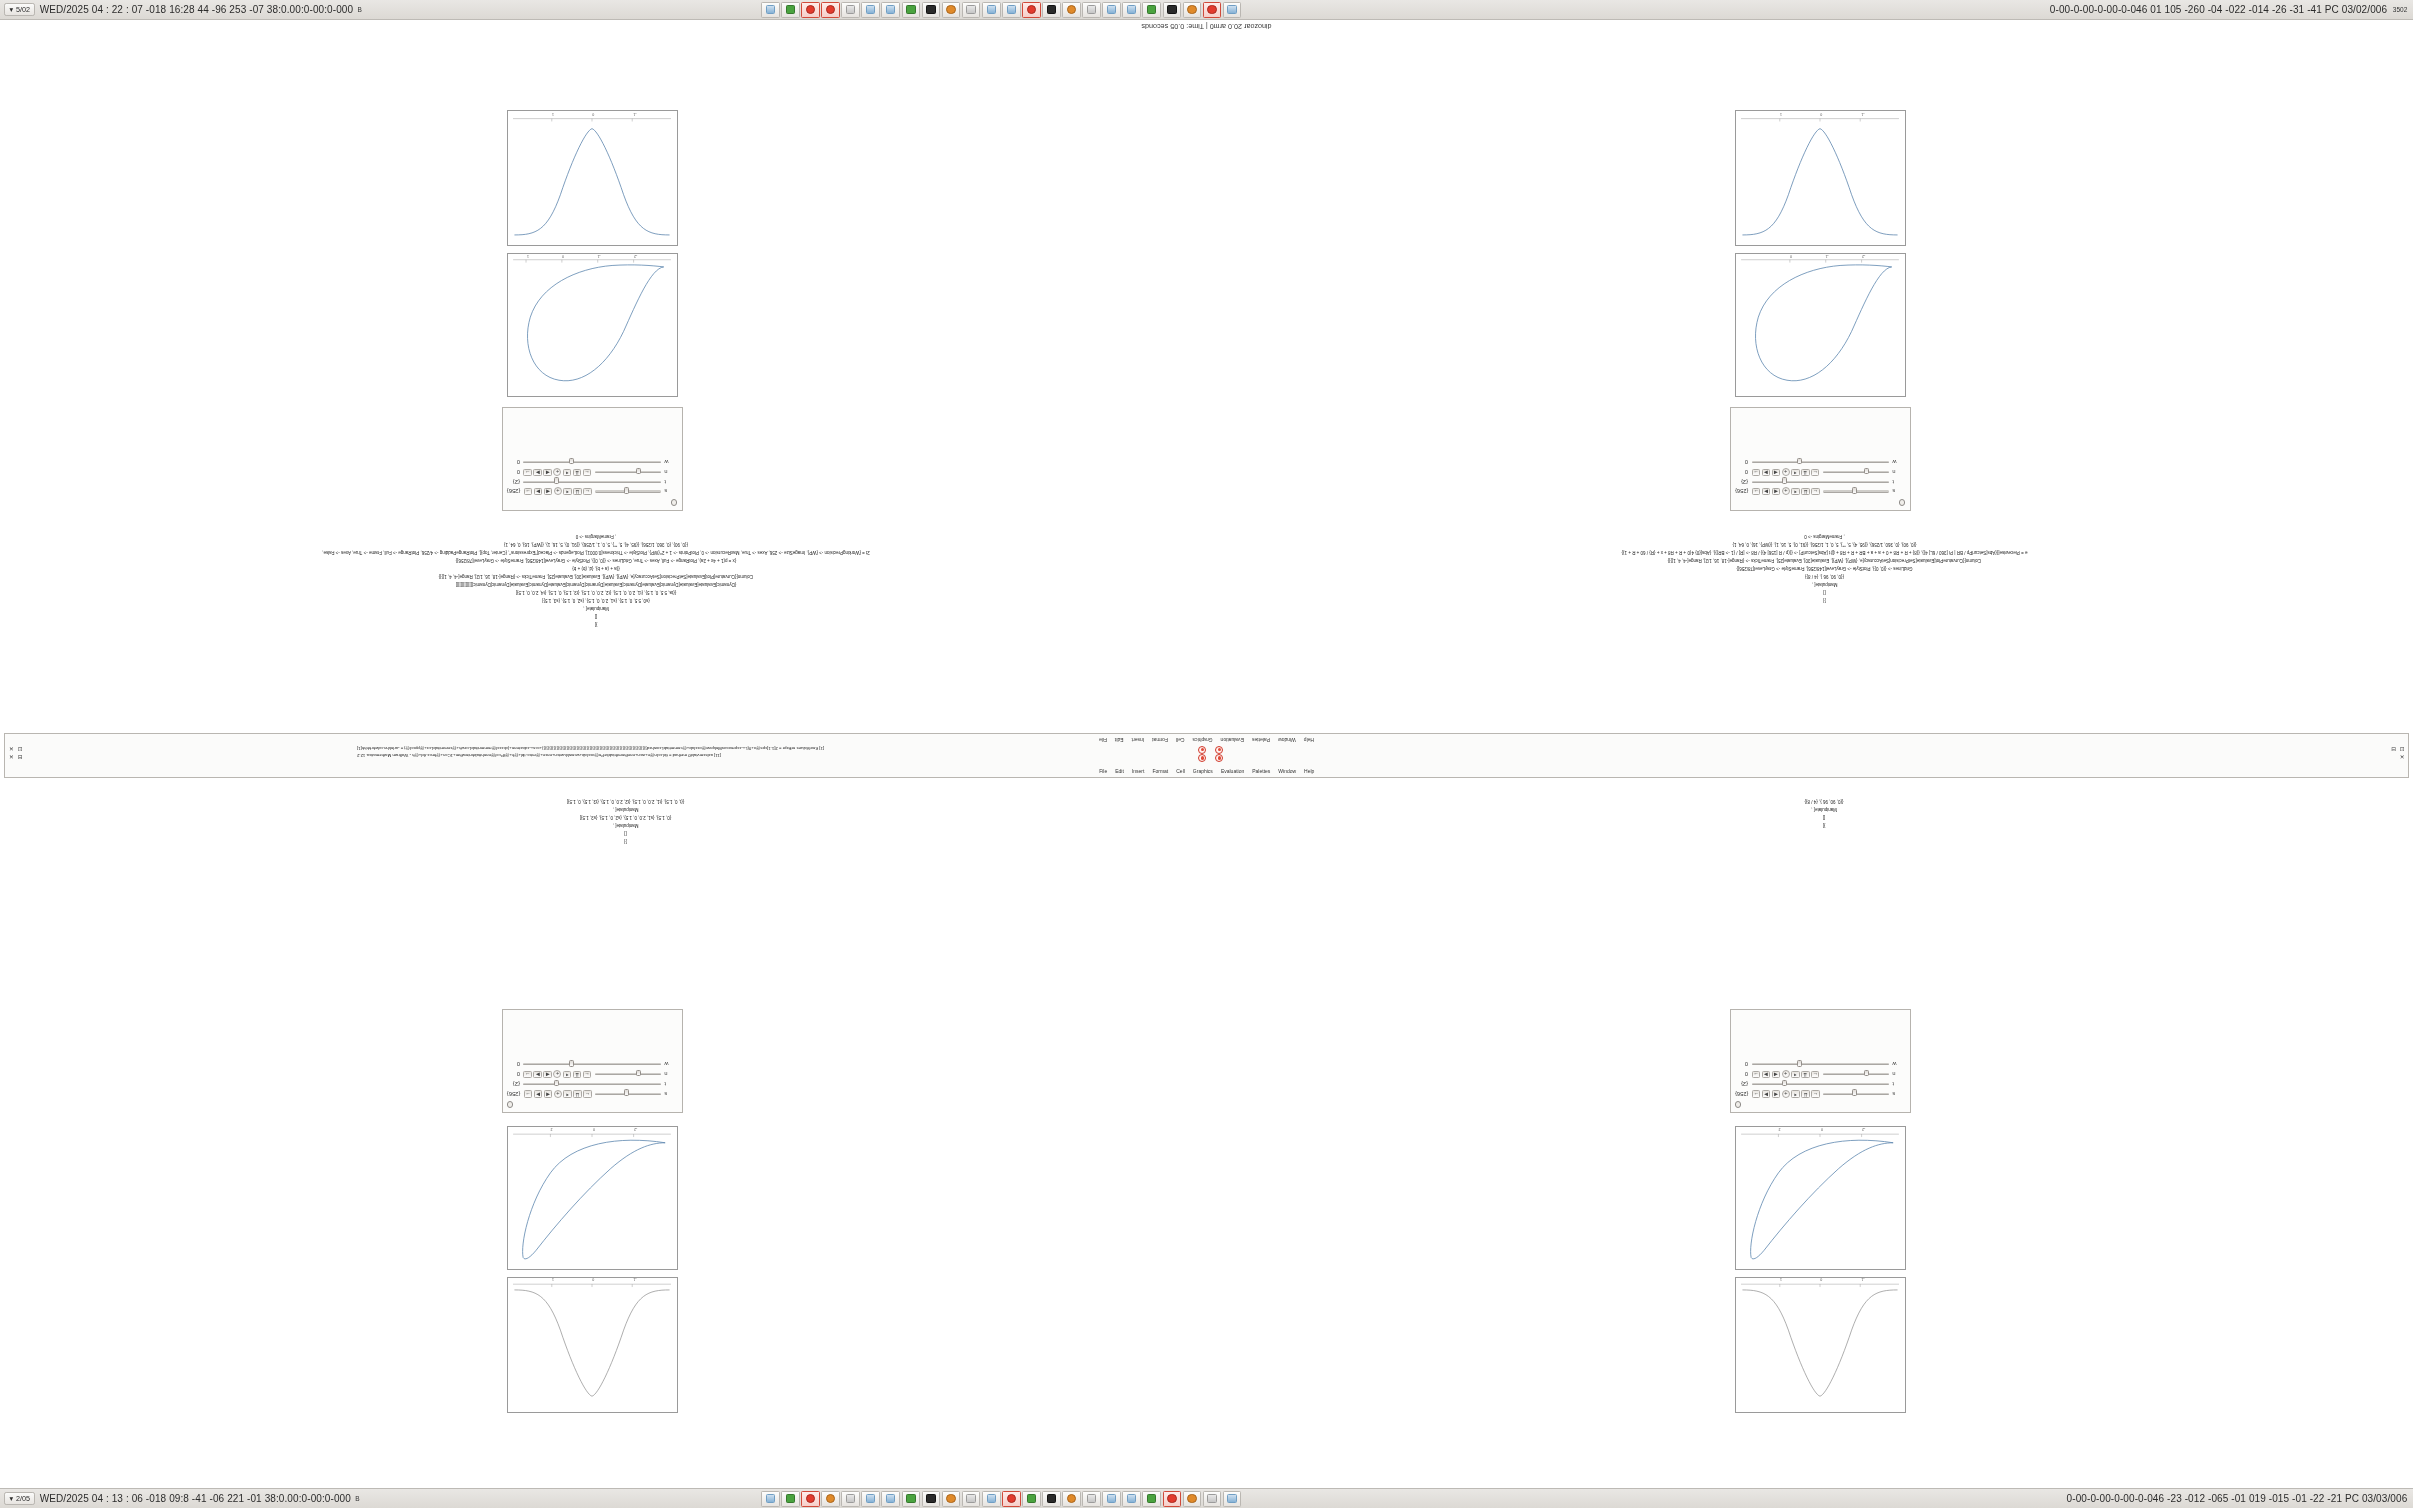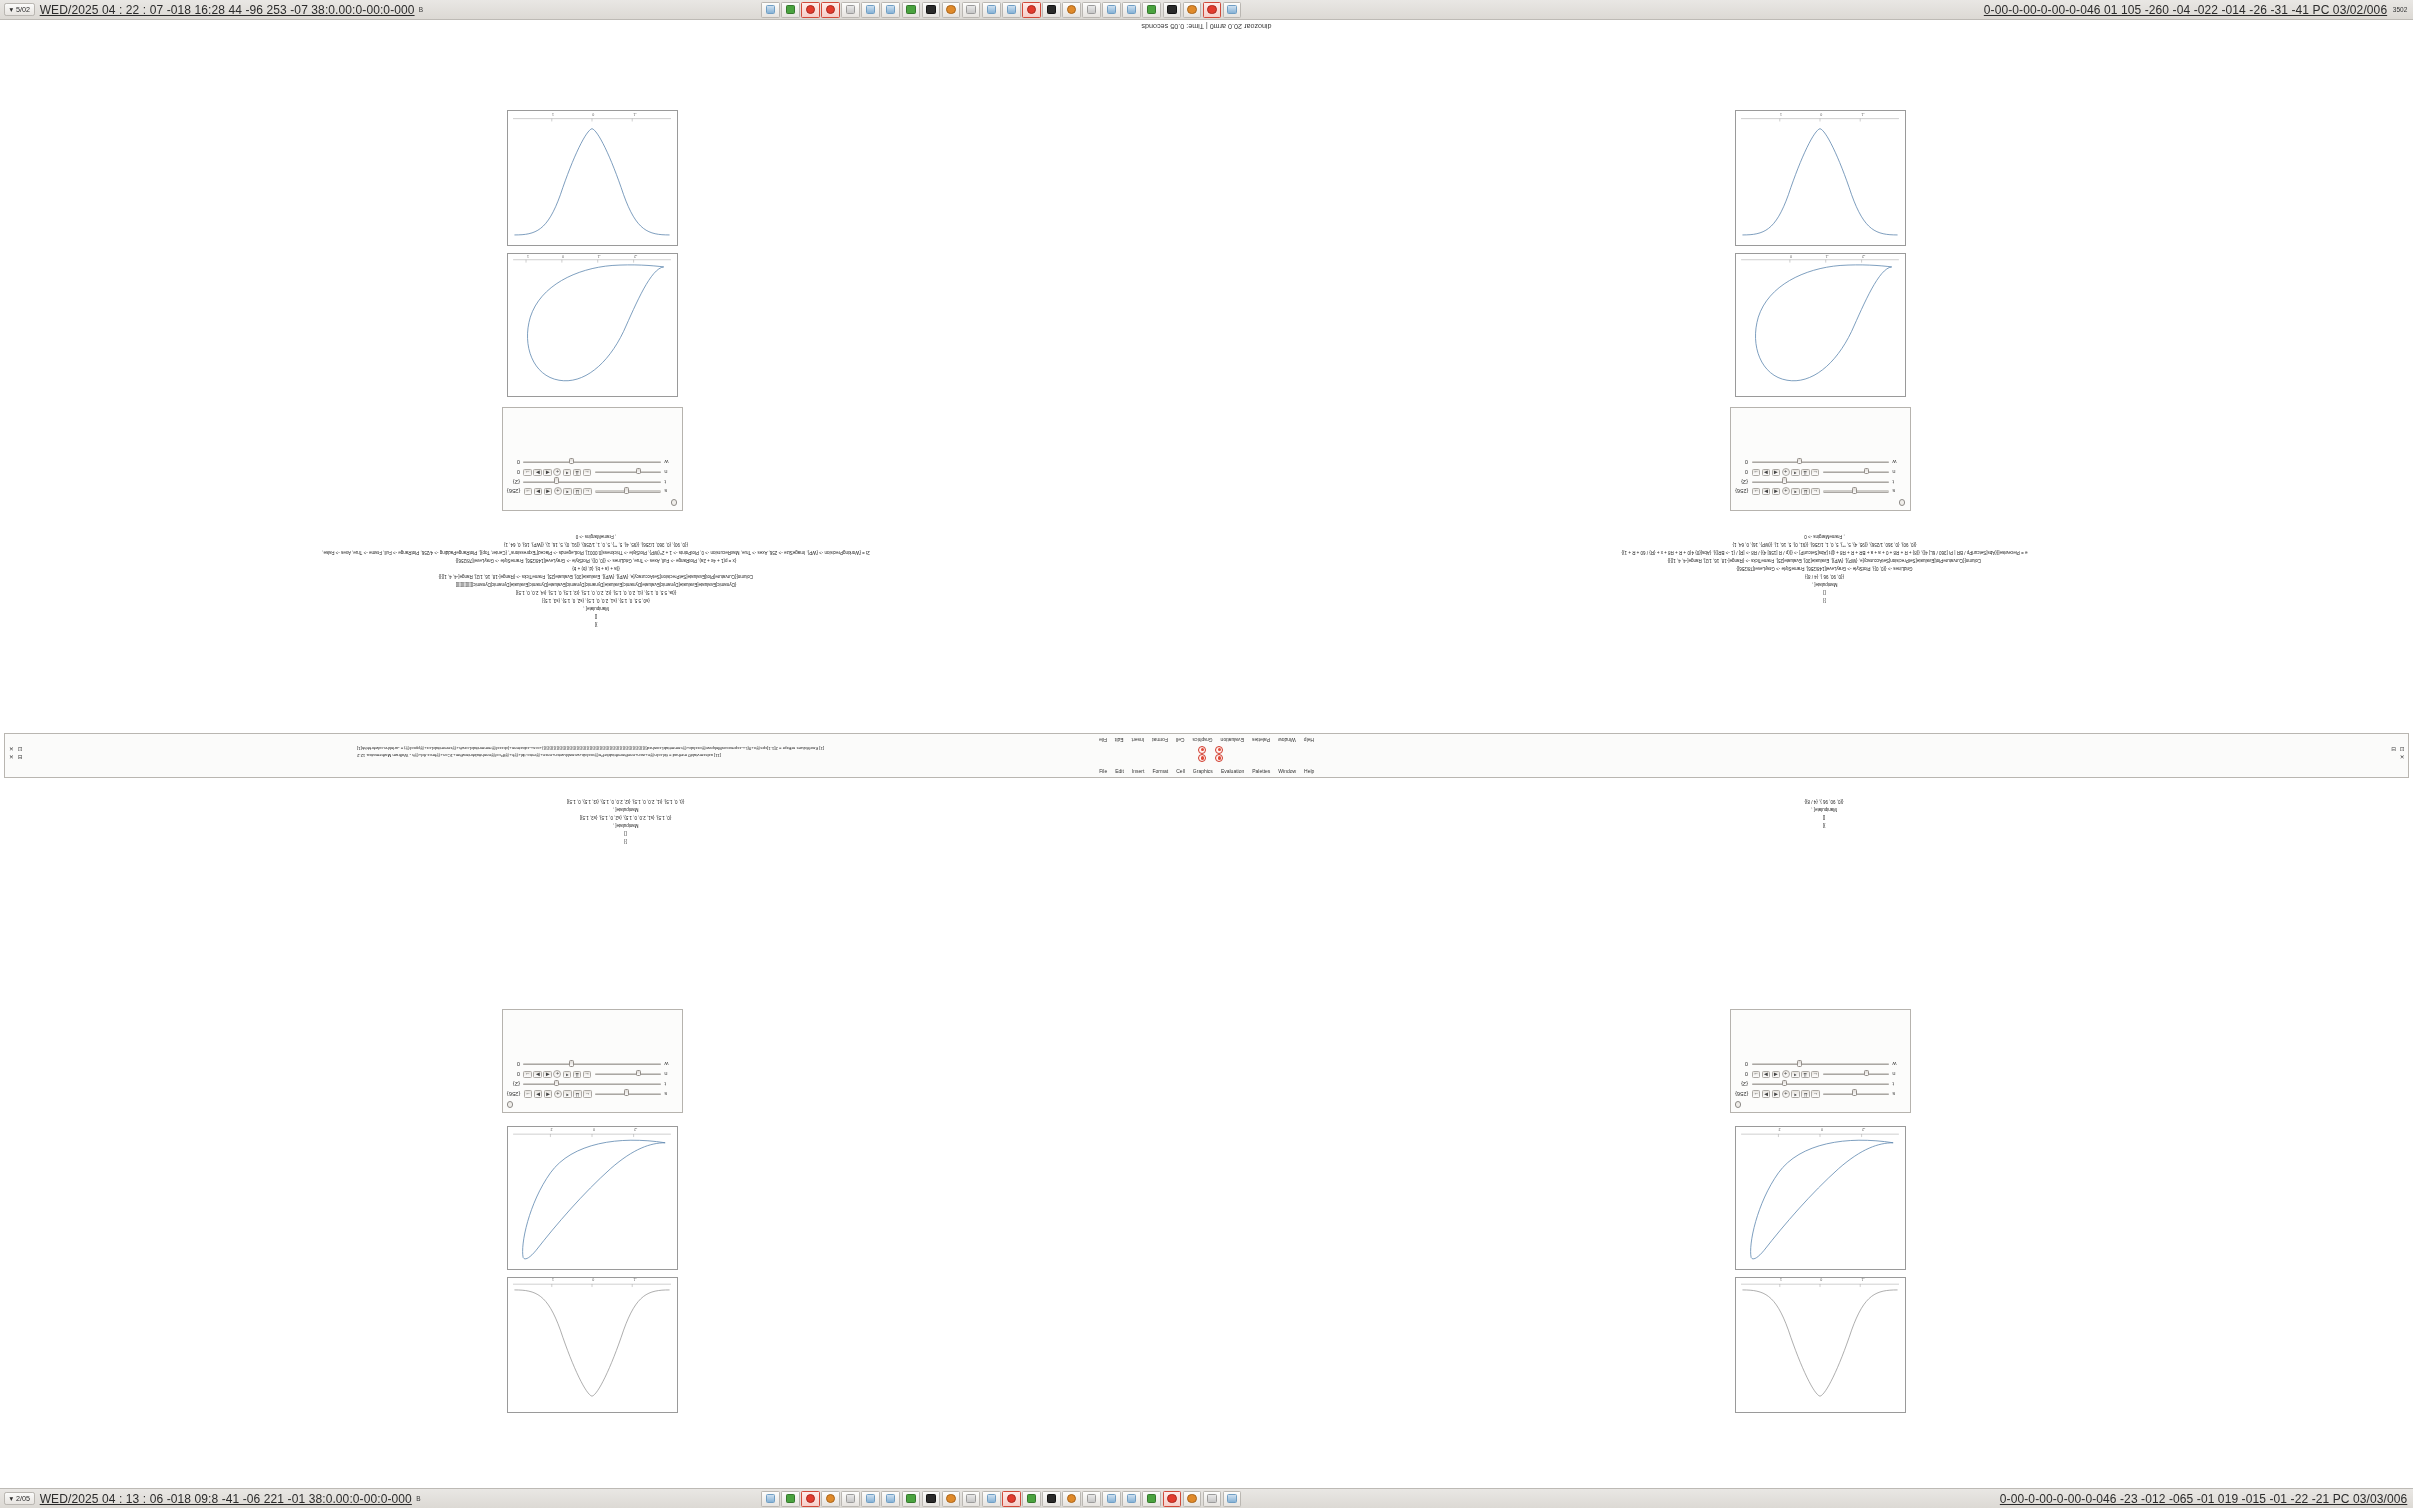--- a/index.html
+++ b/index.html
@@ -27,21 +27,21 @@
   .panel.top { top: 0; }
   .panel.bottom { top: 1488px; height: 20px; border-bottom: none; border-top: 0.7px solid #bdbab5; }
   .panel-left { display: flex; align-items: center; gap: 4.3px; padding-left: 4.3px; white-space: nowrap; }
   .panel-right { margin-left: auto; display: flex; align-items: center; gap: 5.7px; padding-right: 5.7px; white-space: nowrap; }
   .panel-center { position: absolute; left: 761px; display: flex; align-items: center; gap: 1.4px; }
   .menu-btn {
     display: inline-flex; align-items: center; gap: 2.9px;
     padding: 1.4px 4.3px; border: 0.7px solid #b9b6b1; border-radius: 2.2px;
     background: linear-gradient(#fbfbfa, #e7e4e0); font-size: 7.2px;
   }
-  .clock { font-size: 12px; letter-spacing: 0.1px; text-decoration: underline; }
+  .clock { font-size: 10px; letter-spacing: 0.1px; }
   .tasklabel { font-size: 6.5px; color: #333; }
 
   
   .tb-item {
     width: 18.7px; height: 16px; border: 0.7px solid #bab7b2; border-radius: 1.4px;
     background: linear-gradient(#fdfdfc, #e6e3df);
     display: flex; align-items: center; justify-content: center;
   }
   .tb-item.alert { border-color: #d04a3a; background: linear-gradient(#ffecea,#f6cfc9); }
   .tb-ico { width: 9.3px; height: 9.3px; border-radius: 1.4px; }

